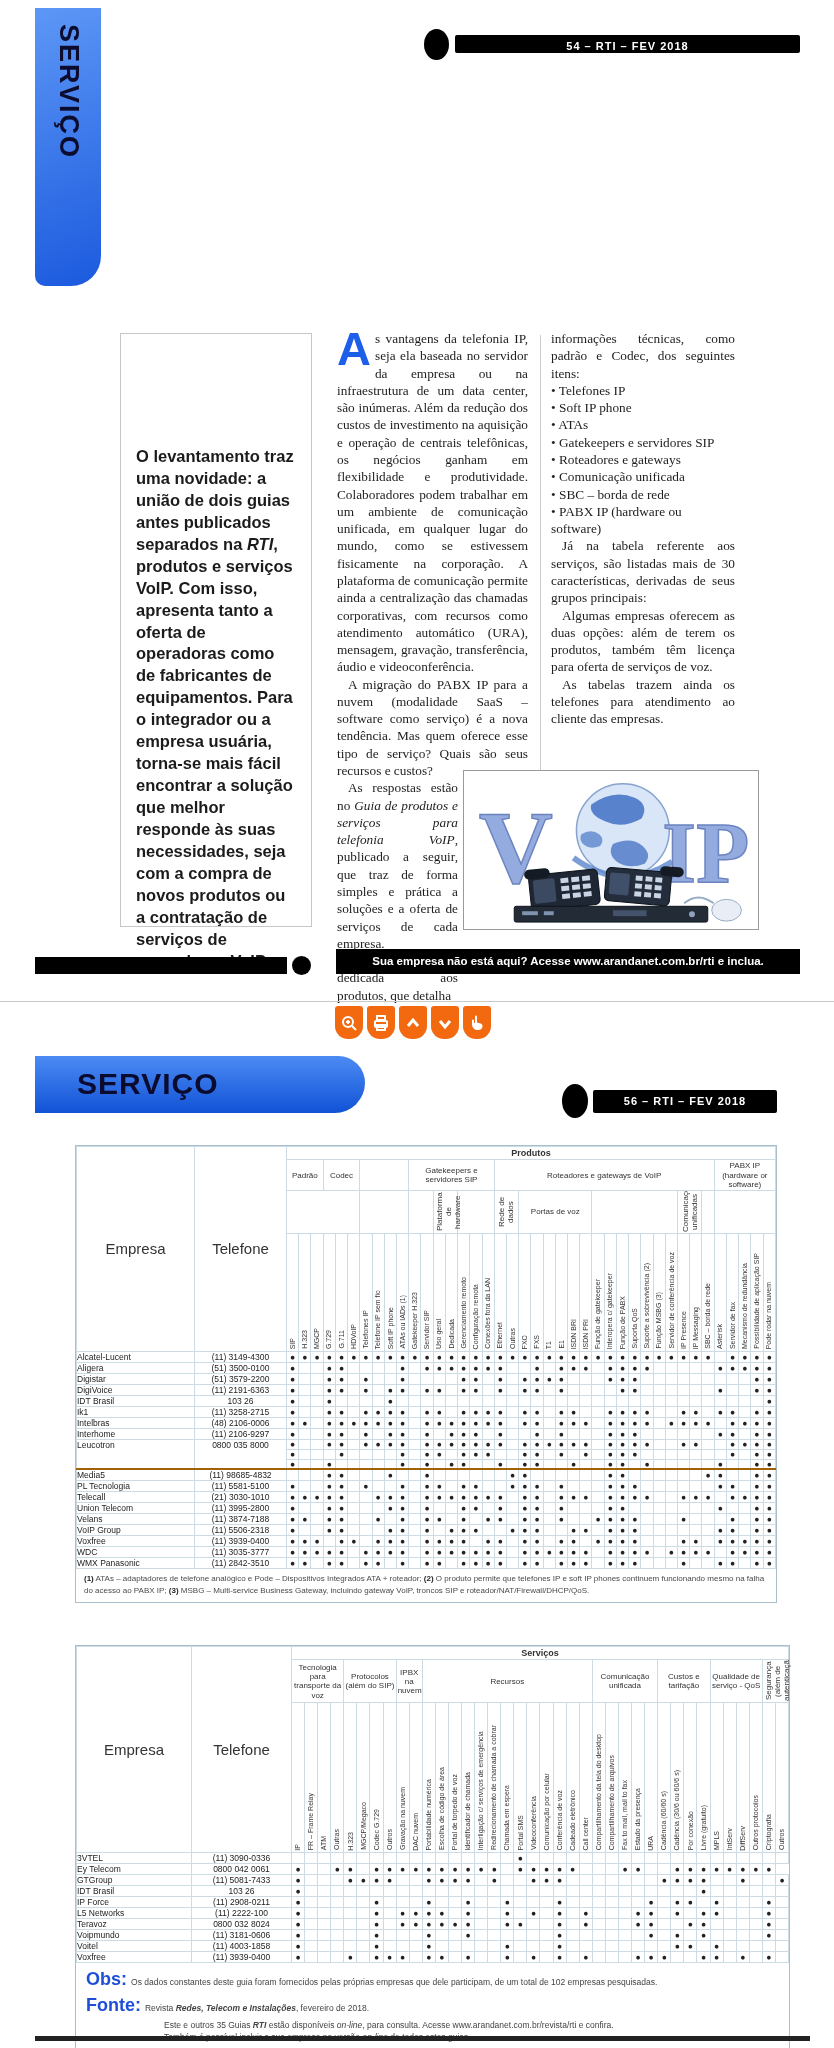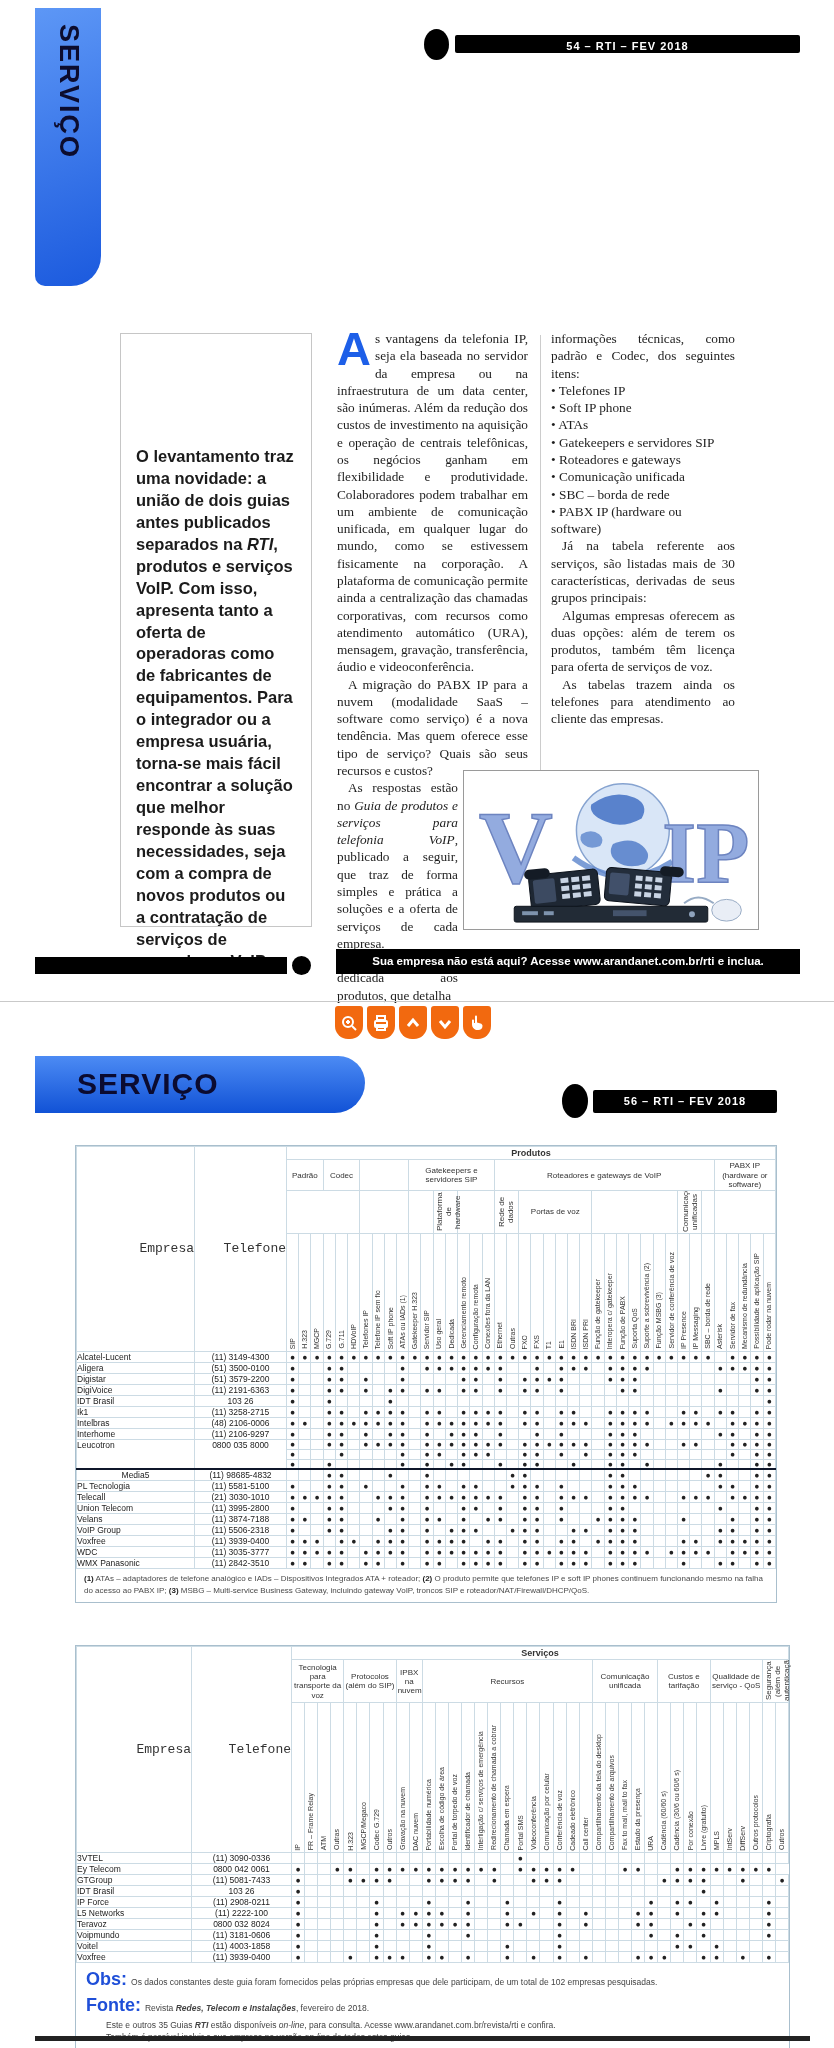--- a/index.html
+++ b/index.html
@@ -43,40 +43,40 @@
   .h2text{font-size:30px;font-weight:bold;color:#0b0b30;letter-spacing:1px;line-height:55px;padding-left:42px;display:block;}
   .d2{left:562px;top:1084px;width:26px;height:34px;}
   .bp2{left:593px;top:1090px;width:184px;height:23px;line-height:23px;}
 
   .tableBox{background:#fff;border:1px solid #a9bfcd;box-sizing:border-box;}
   .tb1{left:75px;top:1145px;width:702px;}
   .tb2{left:75px;top:1645px;width:715px;}
   table.grid{width:100%;border-collapse:collapse;table-layout:fixed;}
   .grid th,.grid td{border:1px solid #ccdbe4;box-sizing:border-box;padding:0;font-weight:normal;}
   .grid thead tr:first-child th.hGroup{font-weight:bold;font-size:9px;}
-  .hEmp,.hTel{font-size:13px;color:#333;text-align:right;font-family:Liberation Mono, monospace;}
+  .hEmp,.hTel{font-size:15px;color:#333;text-align:center;}
   .hGroup{font-size:8px;color:#333;vertical-align:middle;}
   .glbl{padding:1px 1px;line-height:1.15;text-align:center;overflow:hidden;}
   .vert .glbl{writing-mode:vertical-rl;transform:rotate(180deg);margin:0 auto;height:40px;width:auto;}
   th.hRot{height:118px;vertical-align:bottom;}
   .tb2 th.hRot{height:150px;}
   .rot{writing-mode:vertical-rl;transform:rotate(180deg);font-size:7px;line-height:1.1;color:#333;
        white-space:nowrap;overflow:hidden;max-height:114px;margin:0 auto;padding-top:2px;}
   .tb2 .rot{max-height:146px;}
   .grid tbody td{height:10px;font-size:8.5px;color:#222;}
   .cEmp{text-align:left;padding-left:4px;white-space:nowrap;overflow:hidden;}
   .cTel{text-align:center;white-space:nowrap;overflow:hidden;}
   .cDot{text-align:center;font-size:7px;line-height:1;color:#000;}
-  tr.sep td{border-top:2px solid #0f172a;text-align:center;}
+  tr.sep td{border-top:2px solid #a16207;}
   .footnote{font-size:8px;line-height:1.4;color:#4a4a4a;margin:4px 8px 6px;}
   .footnote b{color:#1e1e1e;}
   .obsBlock{margin:3px 10px 7px;}
   .obsLine{font-size:8.5px;color:#444;line-height:1.45;}
   .lblBlue{color:#1f4fd8;font-weight:bold;font-size:18px;margin-right:4px;}
-  .fIndent{padding-left:20px;}
+  .fIndent{margin-left:58px;padding-left:20px;}
   .botLine{left:35px;top:2036px;width:775px;height:5px;background:#222;}
 </style>
 </head>
 <body>
 
 <div id="stage">
 
   <div class="abs blueTab1">
     <span class="vtext">SERVIÇO</span>
   </div>
@@ -1317,21 +1317,21 @@
               <td class="cDot">●</td>
               <td class="cDot">●</td>
               <td class="cDot"></td>
               <td class="cDot">●</td>
               <td class="cDot">●</td>
             </tr>
           </tbody>
         </table>
       </div>
     <p class="footnote">
-      <b>(1)</b><span> ATAs – adaptadores de telefone analógico e IADs – Dispositivos Integrados ATA + roteador; </span><b>(2)</b><span> O produto permite que telefones IP e soft IP phones continuem funcionando mesmo na falha do acesso ao PABX IP; </span><b>(3)</b><span> MSBG – Multi-service Business Gateway, incluindo gateway VoIP, troncos SIP e roteador/NAT/Firewall/DHCP/QoS.</span>
+      <b>(1)</b><span> ATAs – adaptadores de telefone analógico e Pode – Dispositivos Integrados ATA + roteador; </span><b>(2)</b><span> O produto permite que telefones IP e soft IP phones continuem funcionando mesmo na falha do acesso ao PABX IP; </span><b>(3)</b><span> MSBG – Multi-service Business Gateway, incluindo gateway VoIP, troncos SIP e roteador/NAT/Firewall/DHCP/QoS.</span>
     </p>
   </div>
 
   <div class="abs tableBox tb2">
     <div>
         <table class="grid">
           <colgroup>
             <col style="width: 115px;">
             <col style="width: 100px;">
             <col>

